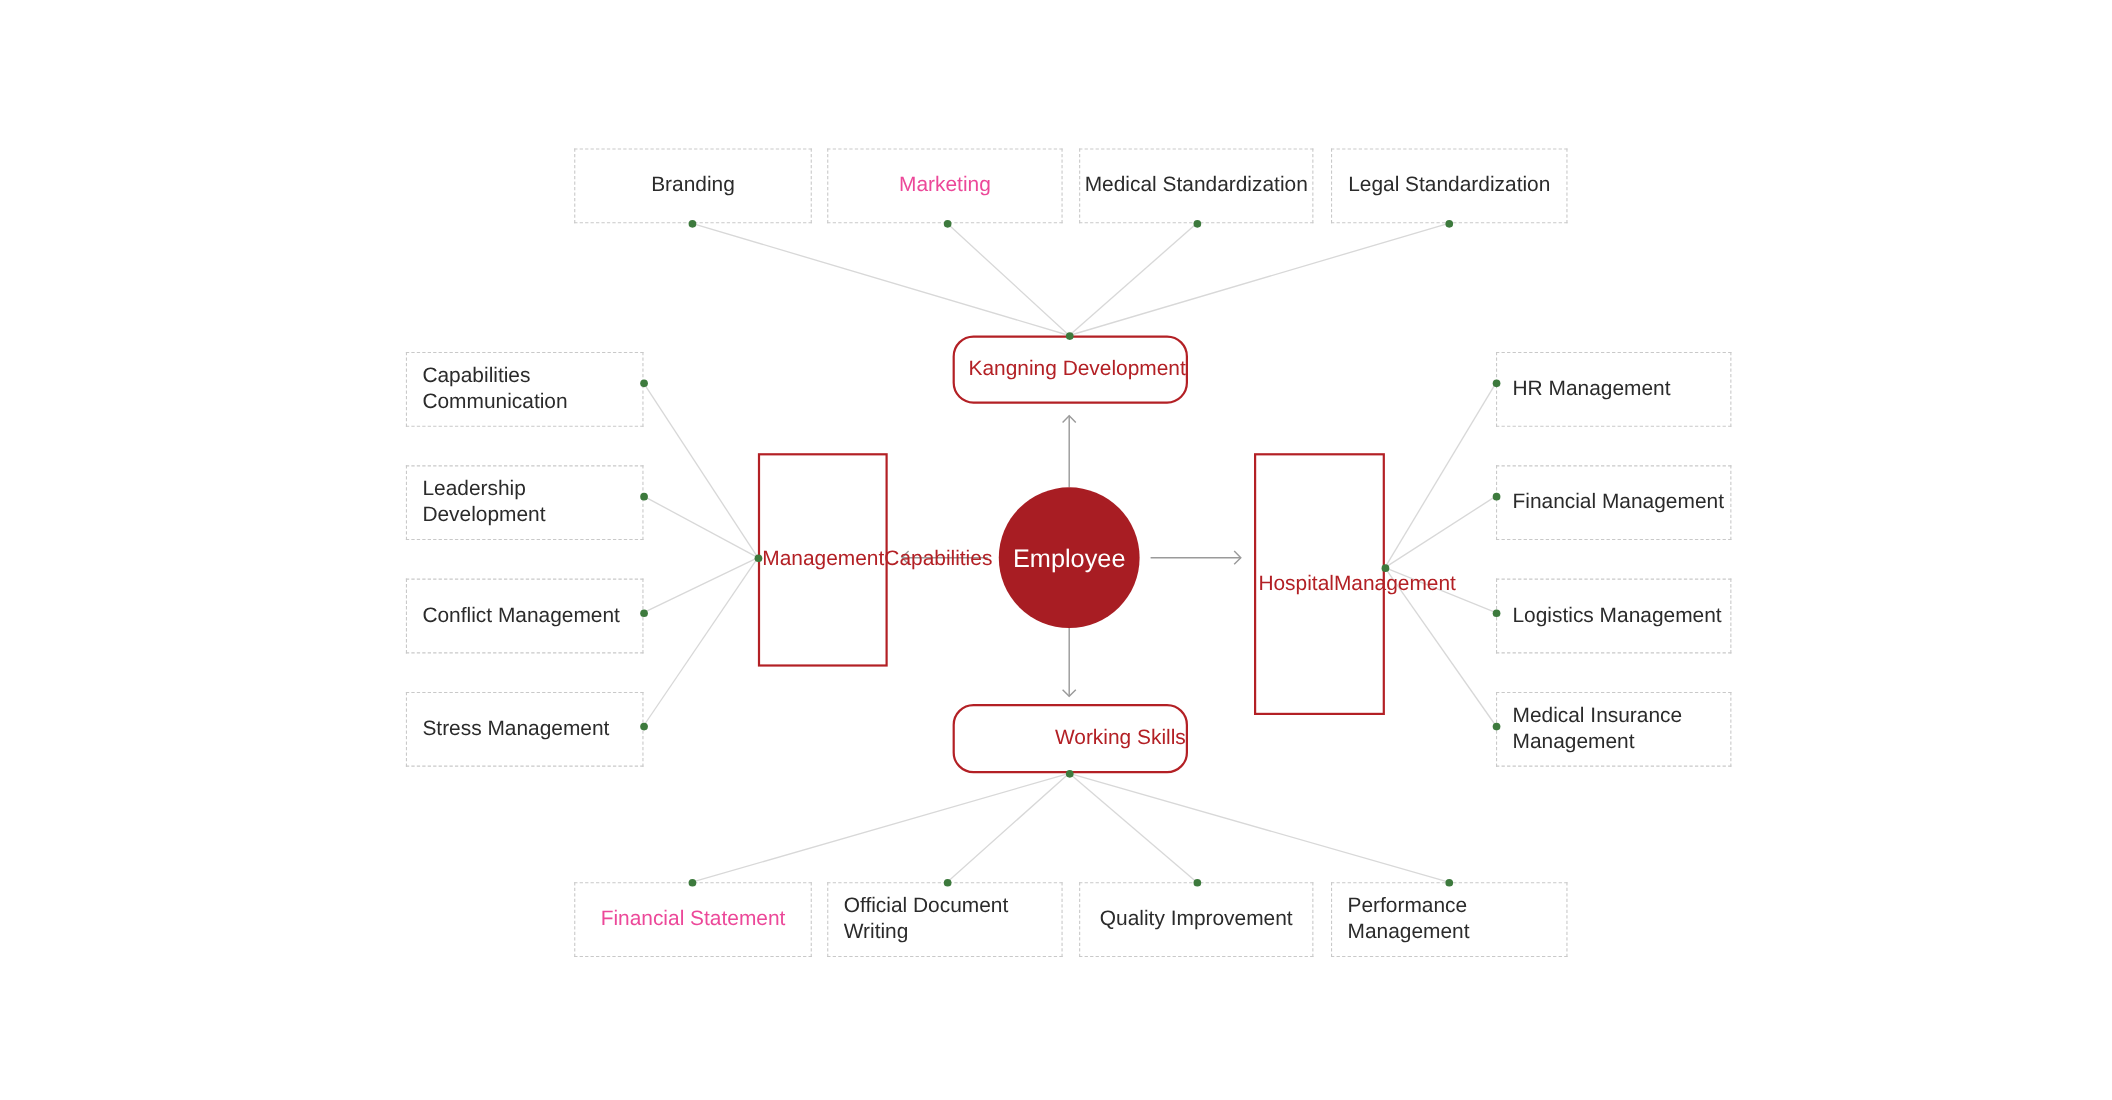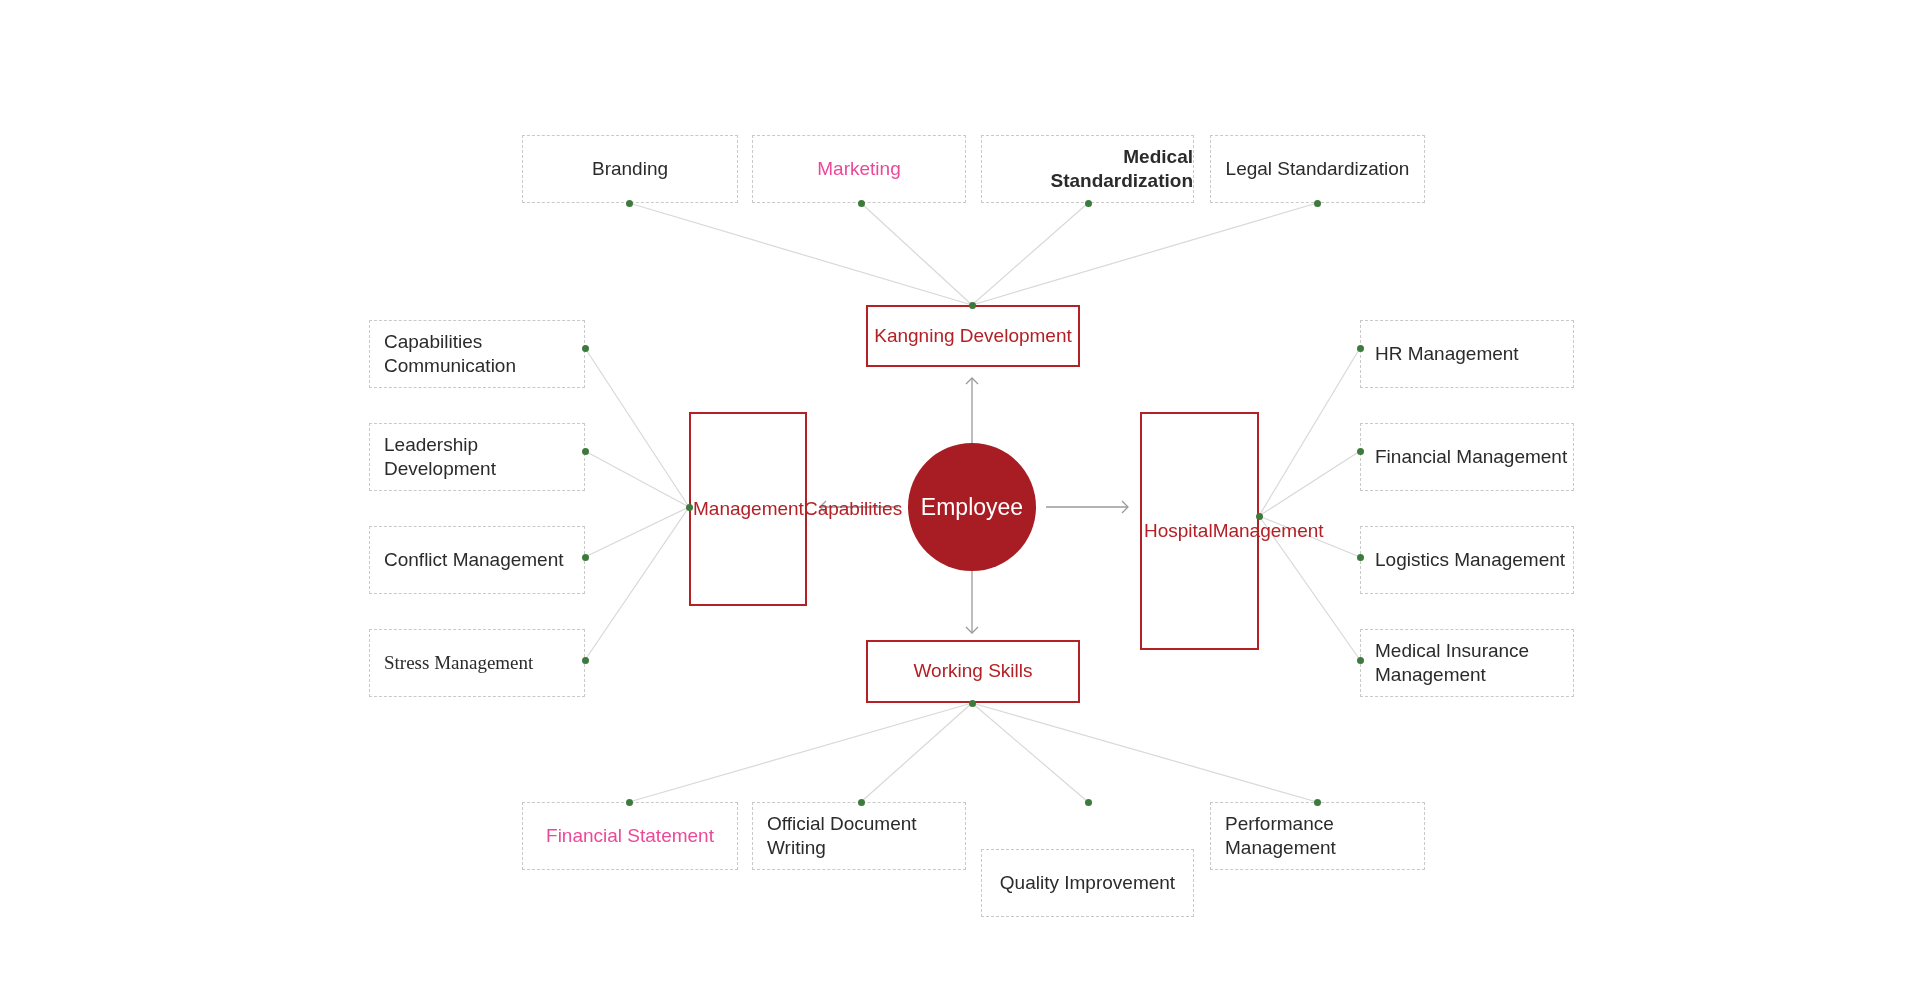--- a/index.html
+++ b/index.html
@@ -44,21 +44,21 @@
     position: absolute;
     border: 2px solid #b32025;
     background: #ffffff;
     color: #b32025;
     font-size: 19px;
     line-height: 1.3;
     display: flex;
     align-items: center;
     z-index: 4;
   }
-  .branch.center-text { justify-content: center; text-align: center; }
+  .branch.center-text { justify-content: flex-end; text-align: center; border-radius: 19px; }
   .branch.tall-left   { justify-content: flex-start; text-align: left; padding-left: 2px; }
 
   
   #hub {
     position: absolute;
     border-radius: 50%;
     background: #a81d23;
     color: #ffffff;
     display: flex;
     align-items: center;
@@ -137,21 +137,21 @@
           <span class="lbl">Branding</span>
         </div>
       </div>
       <div class="dot" style="left: 625.5px; top: 199.5px;"></div>
       <div class="leaf center-text" style="left: 752px; top: 135px; width: 214px; height: 68px; border-color: rgb(201, 201, 201); color: #ec4899;">
         <div>
           <span class="lbl">Marketing</span>
         </div>
       </div>
       <div class="dot" style="left: 857.5px; top: 199.5px;"></div>
-      <div class="leaf center-text" style="left: 981px; top: 135px; width: 213px; height: 68px; border-color: rgb(201, 201, 201); color: rgb(43, 43, 43); font-weight: bold;">
+      <div class="leaf center-text" style="left: 981px; top: 135px; width: 213px; height: 68px; border-color: rgb(201, 201, 201); color: rgb(43, 43, 43);">
         <div>
           <span class="lbl">Medical Standardization</span>
         </div>
       </div>
       <div class="dot" style="left: 1084.5px; top: 199.5px;"></div>
       <div class="leaf center-text" style="left: 1210px; top: 135px; width: 215px; height: 68px; border-color: rgb(201, 201, 201); color: rgb(43, 43, 43);">
         <div>
           <span class="lbl">Legal Standardization</span>
         </div>
       </div>
@@ -169,21 +169,21 @@
           <span class="lbl">Development</span>
         </div>
       </div>
       <div class="dot" style="left: 581.5px; top: 447.5px;"></div>
       <div class="leaf left-text" style="left: 369px; top: 526px; width: 216px; height: 68px; border-color: rgb(201, 201, 201); color: rgb(43, 43, 43);">
         <div>
           <span class="lbl">Conflict Management</span>
         </div>
       </div>
       <div class="dot" style="left: 581.5px; top: 553.5px;"></div>
-      <div class="leaf left-text" style="left: 369px; top: 629px; width: 216px; height: 68px; border-color: rgb(201, 201, 201); color: rgb(43, 43, 43); font-family: Liberation Serif, serif;">
+      <div class="leaf left-text" style="left: 369px; top: 629px; width: 216px; height: 68px; border-color: rgb(201, 201, 201); color: rgb(43, 43, 43);">
         <div>
           <span class="lbl">Stress Management</span>
         </div>
       </div>
       <div class="dot" style="left: 581.5px; top: 656.5px;"></div>
       <div class="leaf left-text" style="left: 1360px; top: 320px; width: 214px; height: 68px; border-color: rgb(201, 201, 201); color: rgb(43, 43, 43);">
         <div>
           <span class="lbl">HR Management</span>
         </div>
       </div>
@@ -213,21 +213,21 @@
         </div>
       </div>
       <div class="dot" style="left: 625.5px; top: 798.5px;"></div>
       <div class="leaf left-text" style="left: 752px; top: 802px; width: 214px; height: 68px; border-color: rgb(201, 201, 201); color: rgb(43, 43, 43);">
         <div>
           <span class="lbl">Official Document</span>
           <span class="lbl">Writing</span>
         </div>
       </div>
       <div class="dot" style="left: 857.5px; top: 798.5px;"></div>
-      <div class="leaf center-text" style="left: 981px; top: 849px; width: 213px; height: 68px; border-color: rgb(201, 201, 201); color: rgb(43, 43, 43);">
+      <div class="leaf center-text" style="left: 981px; top: 802px; width: 213px; height: 68px; border-color: rgb(201, 201, 201); color: rgb(43, 43, 43);">
         <div>
           <span class="lbl">Quality Improvement</span>
         </div>
       </div>
       <div class="dot" style="left: 1084.5px; top: 798.5px;"></div>
       <div class="leaf left-text" style="left: 1210px; top: 802px; width: 215px; height: 68px; border-color: rgb(201, 201, 201); color: rgb(43, 43, 43);">
         <div>
           <span class="lbl">Performance</span>
           <span class="lbl">Management</span>
         </div>

